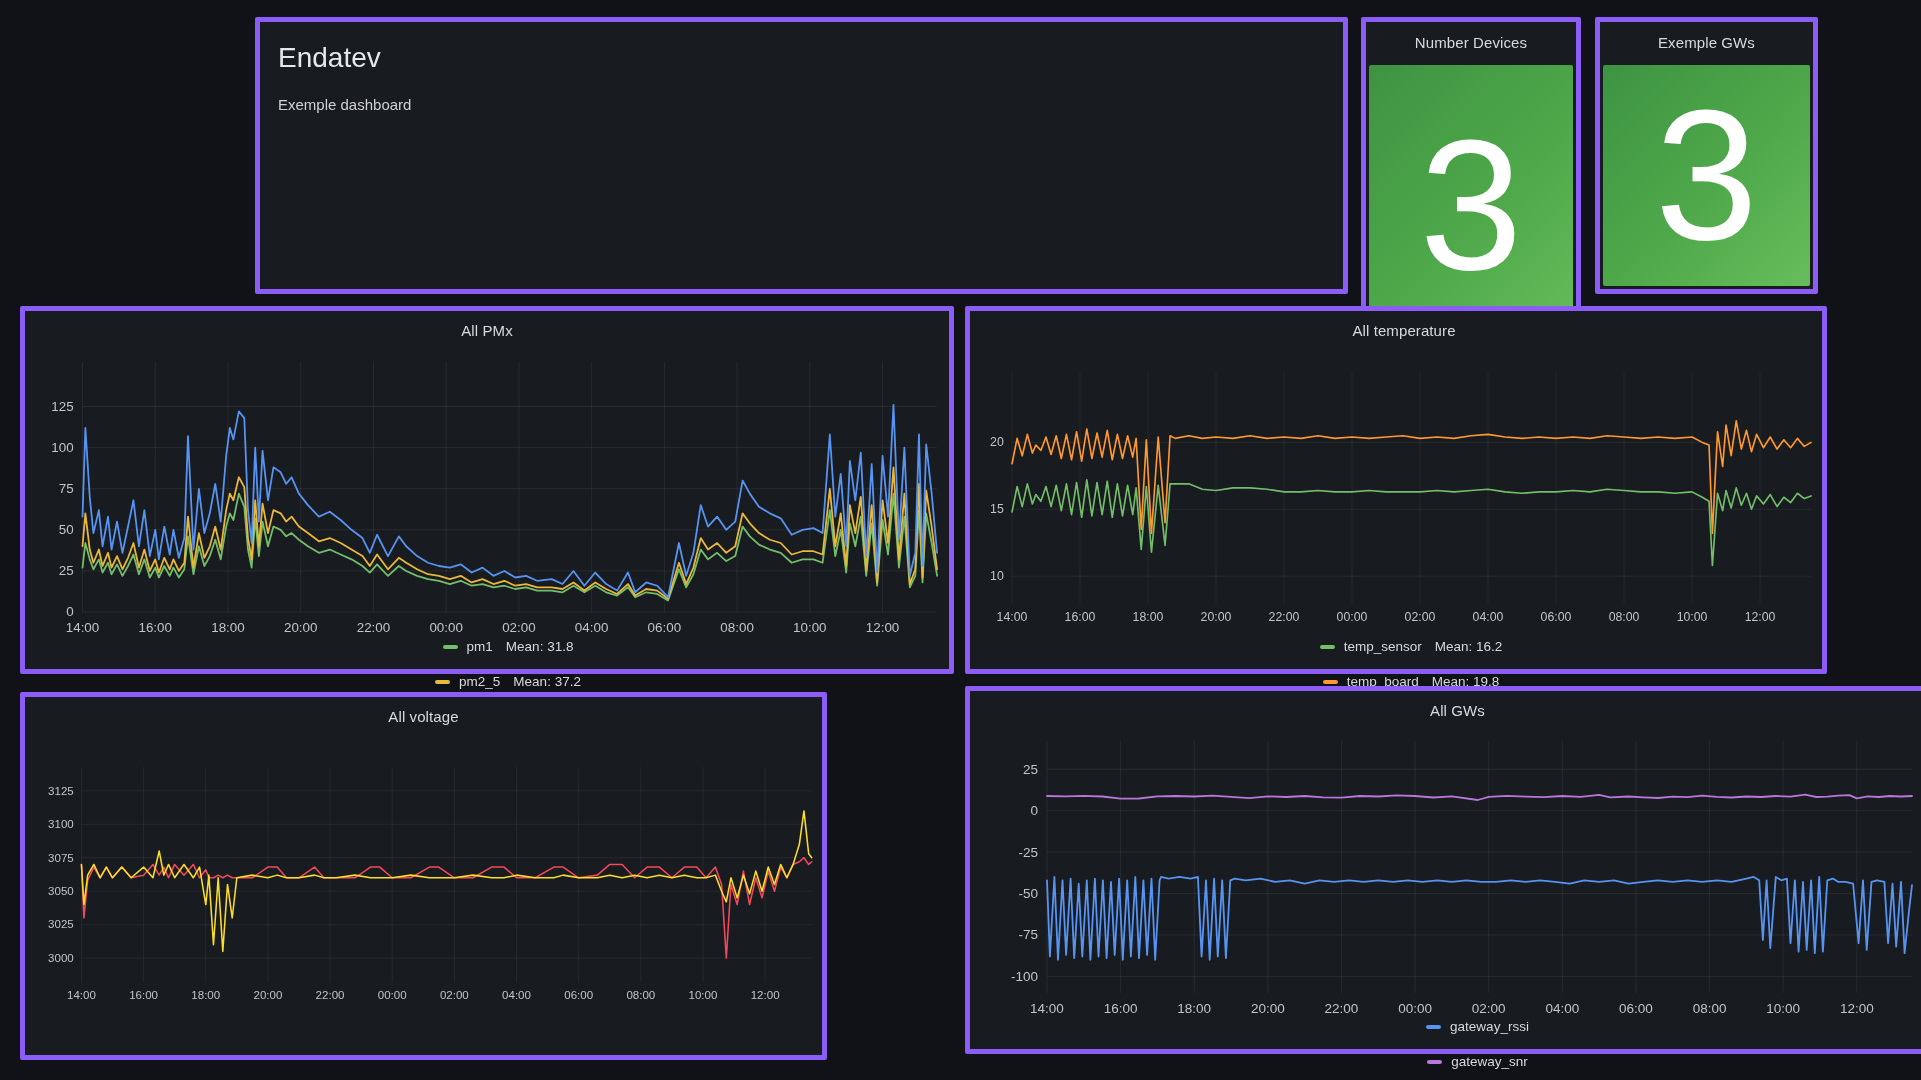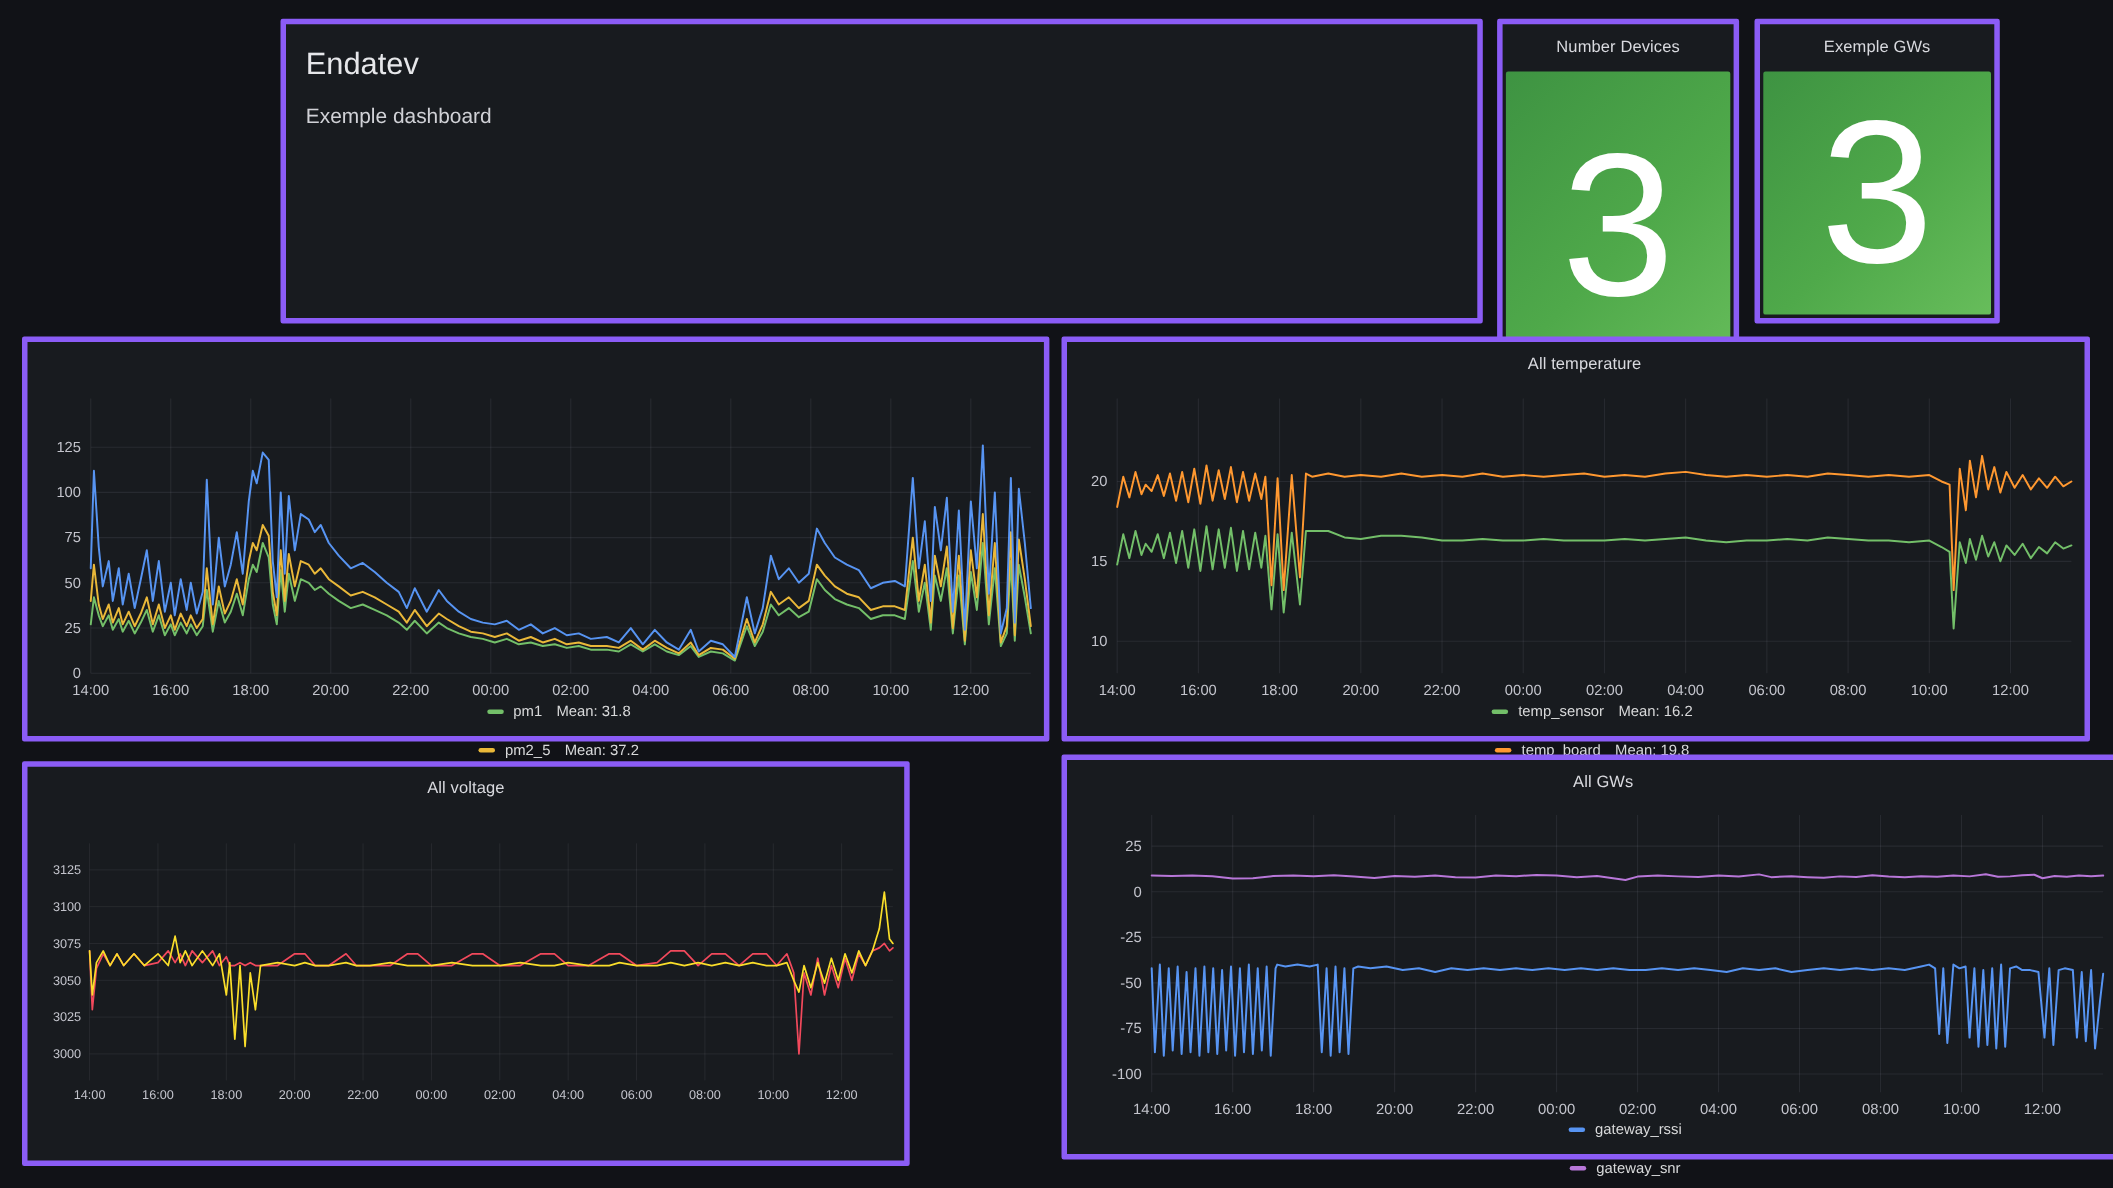--- a/index.html
+++ b/index.html
@@ -4,21 +4,21 @@
 <style>
   html,body{margin:0;padding:0;background:#111217;width:1921px;height:1080px;overflow:hidden;
     font-family:"Liberation Sans",sans-serif;-webkit-font-smoothing:antialiased;}
   .canvas{position:relative;width:1921px;height:1080px;background:#111217;}
   .panel{position:absolute;background:#181b1f;border:5px solid #8b5cf6;border-radius:2px;box-sizing:border-box;}
   .panel-title{height:38px;display:flex;align-items:center;justify-content:center;
     color:#d9dadf;font-size:15px;font-weight:500;letter-spacing:.1px;cursor:pointer;}
   
   .text-panel{padding:14px 18px;}
   .text-title{color:#e6e7ea;font-size:28px;font-weight:500;margin:6px 0 0 0;}
-  .text-sub{color:#d0d1d6;font-size:19px;font-weight:400;margin-top:22px;}
+  .text-sub{color:#d0d1d6;font-size:15px;font-weight:400;margin-top:22px;}
   
   .stat-panel .panel-title{height:41px;}
   .stat-bg{position:absolute;left:3px;right:3px;bottom:3px;top:43px;border-radius:2px;
     background:linear-gradient(135deg,#3e9342 0%,#4fa94a 55%,#67bd5b 100%);
     display:flex;align-items:center;justify-content:center;}
   .stat-value{color:#ffffff;font-size:185px;font-weight:500;line-height:1;}
   
   .chart-body{position:absolute;left:0;right:0;top:38px;height:296px;}
   .chart-body svg{display:block;width:100%;height:100%;}
   .legend{position:absolute;left:0;right:0;bottom:8px;height:22px;display:flex;align-items:center;
@@ -46,20 +46,21 @@
   </div>
 
   <div class="panel stat-panel" style="left:1595px;top:17px;width:223px;height:277px;">
     <div class="panel-title">Exemple GWs</div>
     <div class="stat-bg">
       <div class="stat-value">3</div>
     </div>
   </div>
 
   <div class="panel chart-panel" style="left:20px;top:306px;width:934px;height:368px;">
+    <div class="panel-title">All PMx</div>
     <div class="chart-body">
         <svg viewBox="0 0 932 296" width="932" height="296">
           <line x1="58" y1="264" x2="920" y2="264" stroke="rgba(204,204,220,0.09)" stroke-width="1"></line>
           <text x="49" y="268.5" text-anchor="end" class="axis-text">0</text>
           <line x1="58" y1="222.55263157894737" x2="920" y2="222.55263157894737" stroke="rgba(204,204,220,0.09)" stroke-width="1"></line>
           <text x="49" y="227.05263157894737" text-anchor="end" class="axis-text">25</text>
           <line x1="58" y1="181.10526315789474" x2="920" y2="181.10526315789474" stroke="rgba(204,204,220,0.09)" stroke-width="1"></line>
           <text x="49" y="185.60526315789474" text-anchor="end" class="axis-text">50</text>
           <line x1="58" y1="139.65789473684208" x2="920" y2="139.65789473684208" stroke="rgba(204,204,220,0.09)" stroke-width="1"></line>
           <text x="49" y="144.15789473684208" text-anchor="end" class="axis-text">75</text>
@@ -108,21 +109,21 @@
           <span class="legend-mean">Mean: 37.2</span>
         </span>
         <span class="legend-item">
           <span class="legend-swatch" style="background: rgb(87, 148, 242);"></span>
           <span>pm10</span>
           <span class="legend-mean">Mean: 51.9</span>
         </span>
       </div>
   </div>
 
-  <div class="panel chart-panel" style="left:965px;top:306px;width:935px;height:368px;padding-left:16px;">
+  <div class="panel chart-panel" style="left:965px;top:306px;width:862px;height:368px;padding-left:16px;">
     <div class="panel-title">All temperature</div>
     <div class="chart-body">
         <svg viewBox="0 0 933 296" width="933" height="296">
           <line x1="46" y1="234.69767441860466" x2="921" y2="234.69767441860466" stroke="rgba(204,204,220,0.09)" stroke-width="1"></line>
           <text x="37" y="239.19767441860466" text-anchor="end" class="axis-text">10</text>
           <line x1="46" y1="161.44186046511626" x2="921" y2="161.44186046511626" stroke="rgba(204,204,220,0.09)" stroke-width="1"></line>
           <text x="37" y="165.94186046511626" text-anchor="end" class="axis-text">15</text>
           <line x1="46" y1="88.18604651162791" x2="921" y2="88.18604651162791" stroke="rgba(204,204,220,0.09)" stroke-width="1"></line>
           <text x="37" y="92.68604651162791" text-anchor="end" class="axis-text">20</text>
           <line x1="46" y1="12" x2="46" y2="264" stroke="rgba(204,204,220,0.09)" stroke-width="1"></line>

